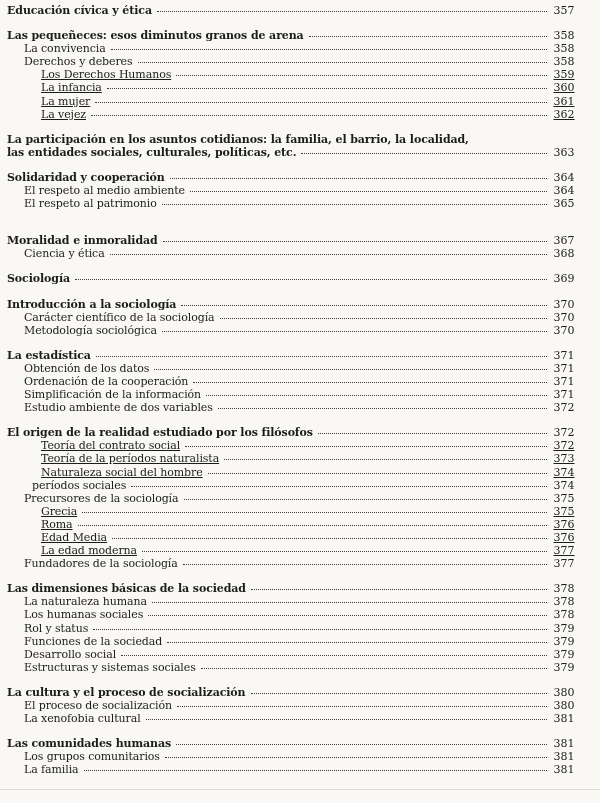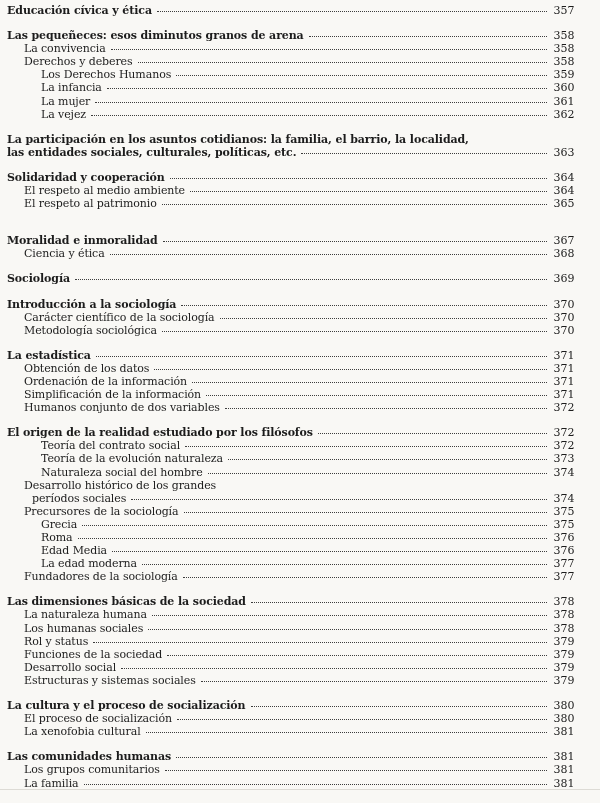--- a/index.html
+++ b/index.html
@@ -29,21 +29,21 @@
     height: 13.1px;
     line-height: 13.1px;
     white-space: nowrap;
   }
   .row .label {
     flex: 0 0 auto;
     letter-spacing: -0.1px;
   }
   .row.bold .label { font-weight: bold; }
   .row.lvl1 { padding-left: 17px; }
-  .row.lvl2 { padding-left: 34px; }
+  .row.lvl2 { padding-left: 34px; text-decoration: underline; }
   .row.hang { padding-left: 25px; }
   .dots {
     flex: 1 1 auto;
     border-bottom: 1.5px dotted #3d3d3d;
     margin: 0 4px 0 5px;
     transform: translateY(-2px);
     min-width: 10px;
   }
   .page {
     flex: 0 0 auto;
@@ -171,57 +171,54 @@
         <span class="label">La estadística</span>
         <span class="dots"></span>
         <span class="page">371</span>
       </div>
       <div class="row lvl1">
         <span class="label">Obtención de los datos</span>
         <span class="dots"></span>
         <span class="page">371</span>
       </div>
       <div class="row lvl1">
-        <span class="label">Ordenación de la información</span>
+        <span class="label">Ordenación de la cooperación</span>
         <span class="dots"></span>
         <span class="page">371</span>
       </div>
       <div class="row lvl1">
         <span class="label">Simplificación de la información</span>
         <span class="dots"></span>
         <span class="page">371</span>
       </div>
       <div class="row lvl1">
-        <span class="label">Humanos conjunto de dos variables</span>
+        <span class="label">Estudio ambiente de dos variables</span>
         <span class="dots"></span>
         <span class="page">372</span>
       </div>
       <div class="section-gap"></div>
       <div class="row lvl0 bold">
         <span class="label">El origen de la realidad estudiado por los filósofos</span>
         <span class="dots"></span>
         <span class="page">372</span>
       </div>
       <div class="row lvl2">
         <span class="label">Teoría del contrato social</span>
         <span class="dots"></span>
         <span class="page">372</span>
       </div>
       <div class="row lvl2">
-        <span class="label">Teoría de la evolución naturaleza</span>
+        <span class="label">Teoría de la períodos naturalista</span>
         <span class="dots"></span>
         <span class="page">373</span>
       </div>
       <div class="row lvl2">
         <span class="label">Naturaleza social del hombre</span>
         <span class="dots"></span>
         <span class="page">374</span>
-      </div>
-      <div class="row lvl1">
-        <span class="label">Desarrollo histórico de los grandes</span>
       </div>
       <div class="row lvl1 hang">
         <span class="label">períodos sociales</span>
         <span class="dots"></span>
         <span class="page">374</span>
       </div>
       <div class="row lvl1">
         <span class="label">Precursores de la sociología</span>
         <span class="dots"></span>
         <span class="page">375</span>

